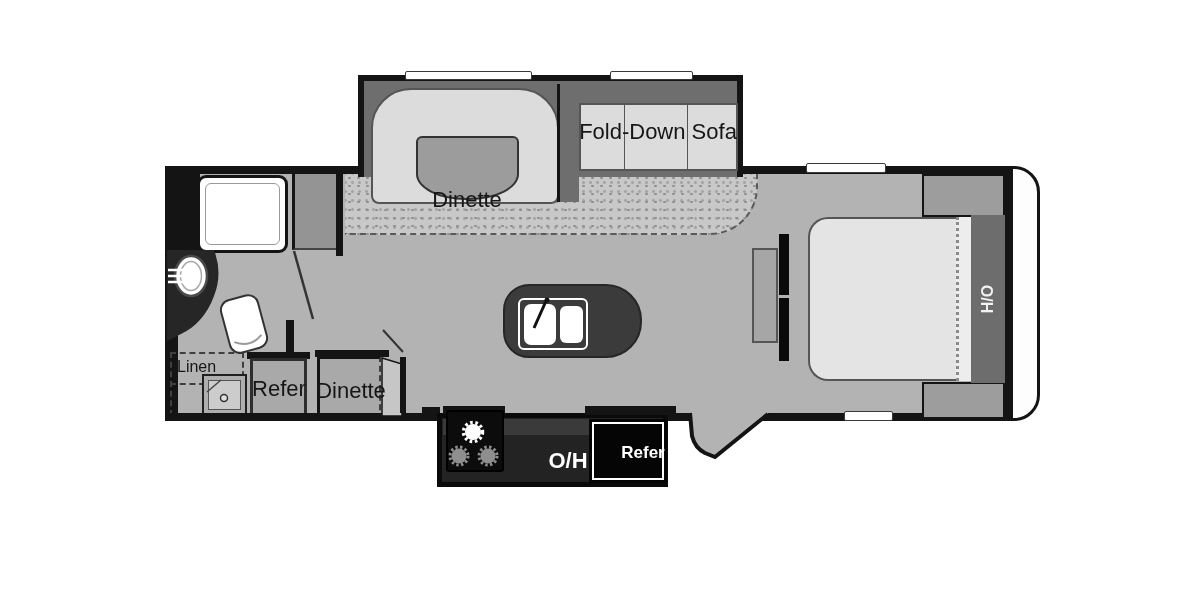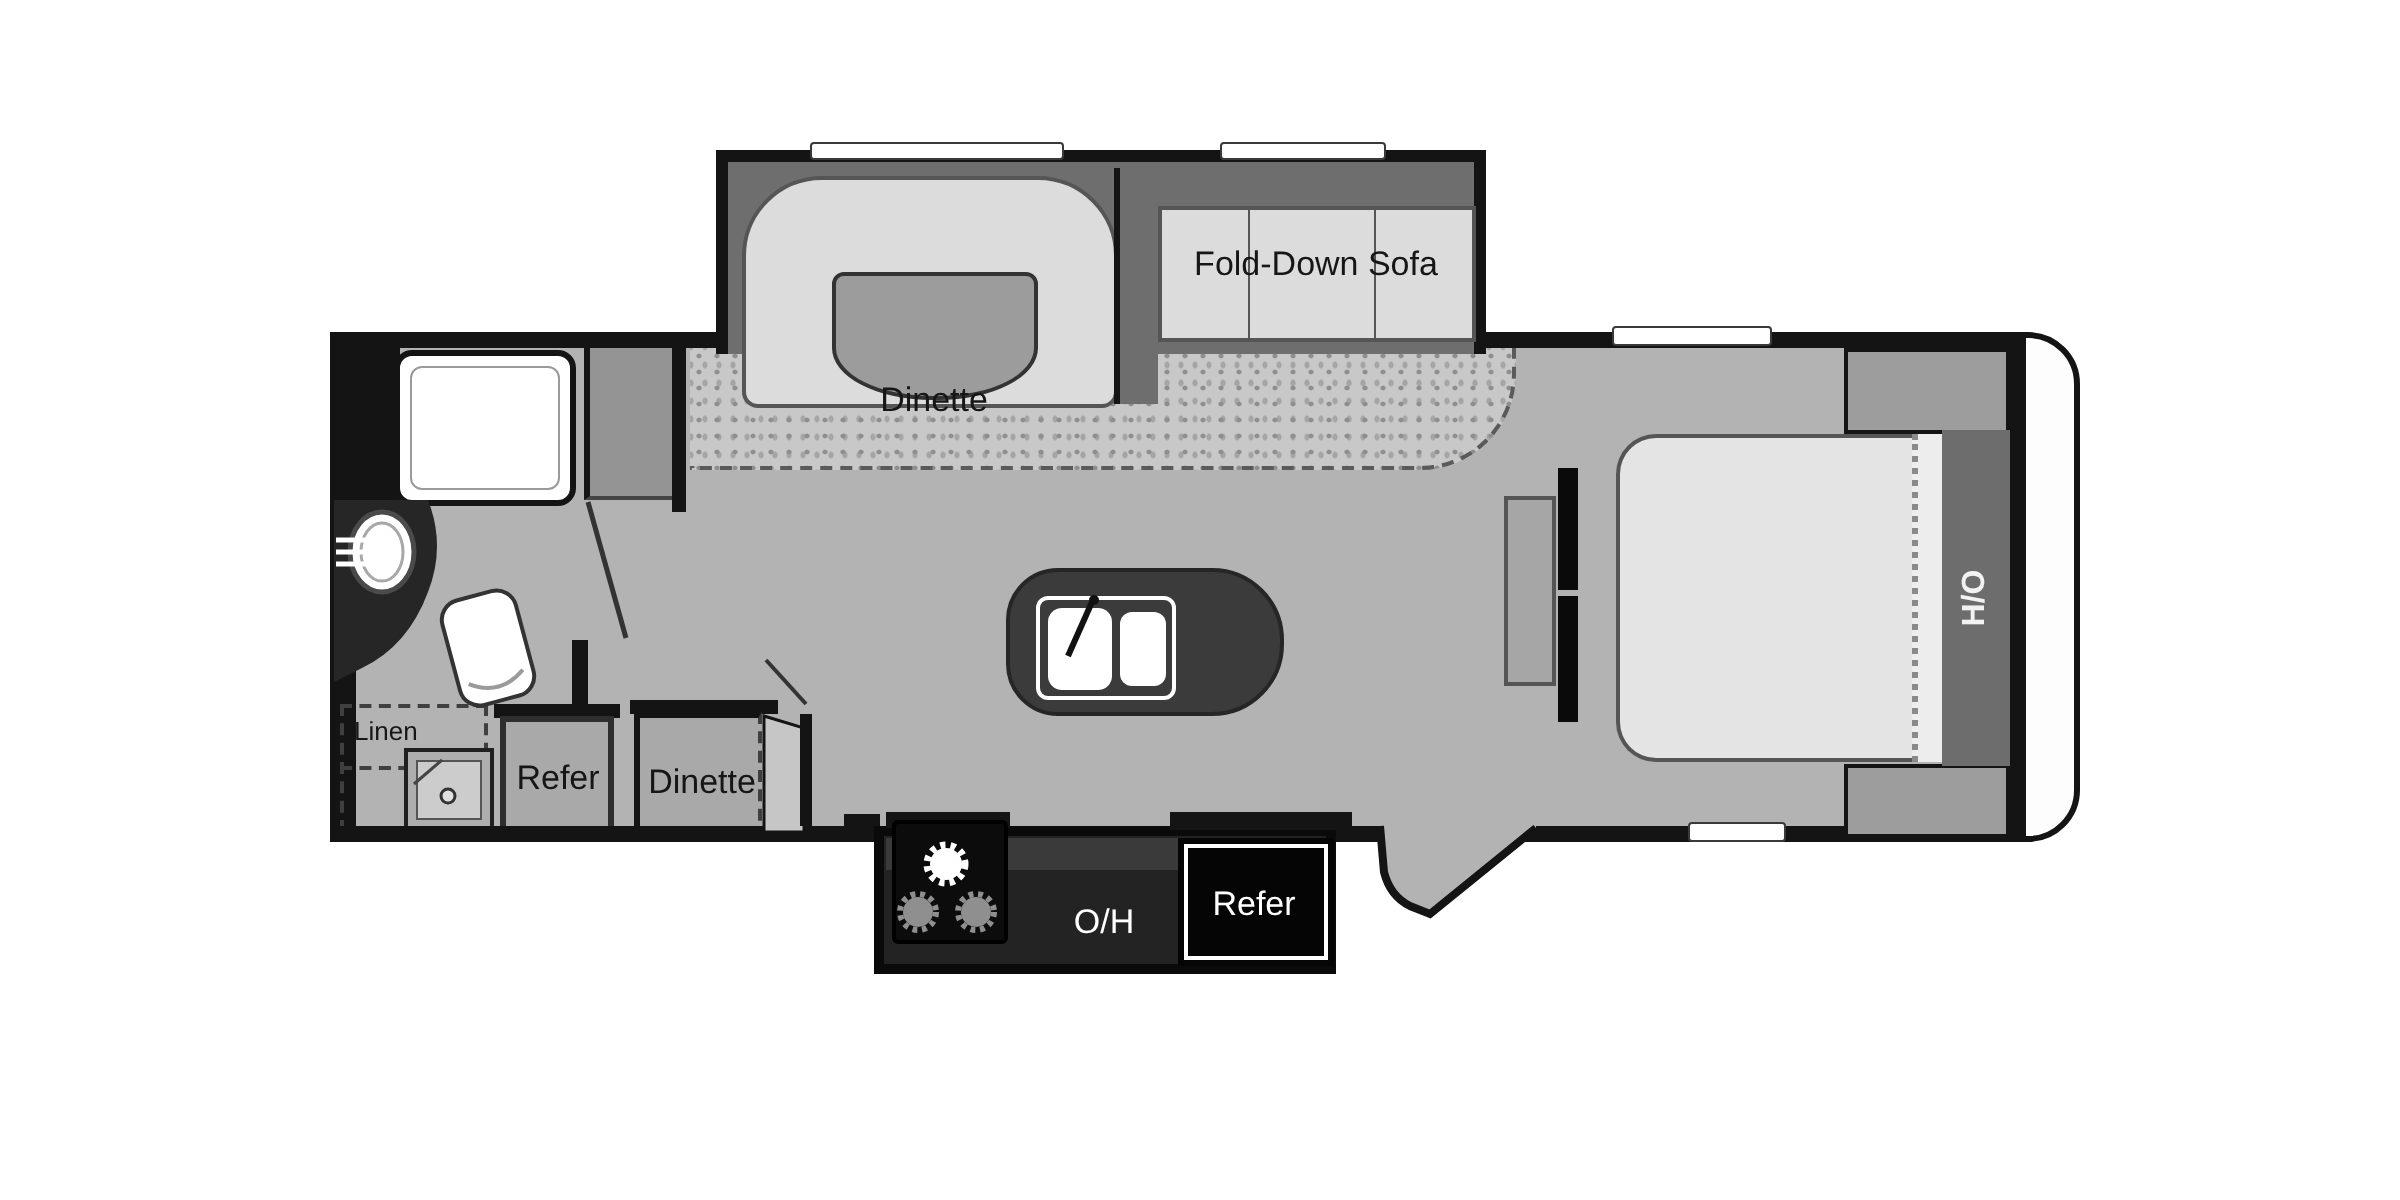--- a/index.html
+++ b/index.html
@@ -76,24 +76,24 @@
   
   .booth{left:371px;top:88px;width:188px;height:116px;background:#dcdcdc;border:2px solid #555;
          border-radius:40px 40px 8px 8px;}
   .dtable{left:416px;top:136px;width:103px;height:64px;background:#9c9c9c;border:2px solid #333;
           border-radius:6px 6px 50px 50px / 6px 6px 26px 26px;}
   .divider{left:557px;top:84px;width:22px;height:118px;background:#6e6e6e;border-left:3px solid #141414;}
   .sofa{left:579px;top:103px;width:159px;height:68px;background:#dcdcdc;border:2px solid #555;}
   .sofa-div{position:absolute;top:0;bottom:0;width:0;border-left:1.5px solid #555;}
 
   
-  .lbl{position:absolute;transform:translate(-50%,-50%);font-size:17px;line-height:1;color:#161616;
+  .lbl{position:absolute;transform:translate(-50%,-50%);font-size:22px;line-height:1;color:#161616;
        white-space:nowrap;letter-spacing:0;}
-  .lbl-linen{transform:none;font-size:13px;}
-  .lbl-white{color:#fff;font-weight:normal;}
+  .lbl-linen{transform:none;font-size:16px;}
+  .lbl-white{color:#fff;font-weight:bold;margin-left:16px;}
   .lbl-ho{color:#f2f2f2;font-weight:bold;font-size:16px;transform:translate(-50%,-50%) rotate(-90deg);}
   svg{position:absolute;left:0;top:0;pointer-events:none;}
 </style>
 </head>
 <body>
 
 <div class="stage">
 
   <div class="abs front-cap"></div>
   <div class="abs main-body"></div>

